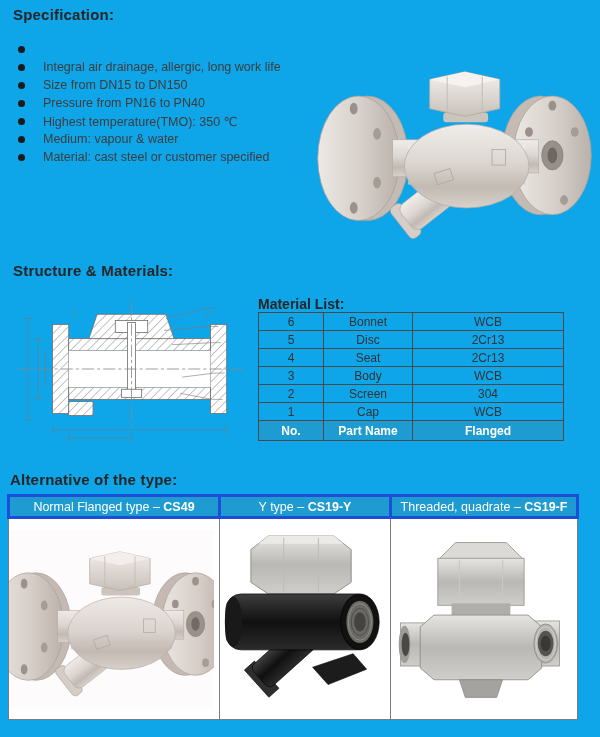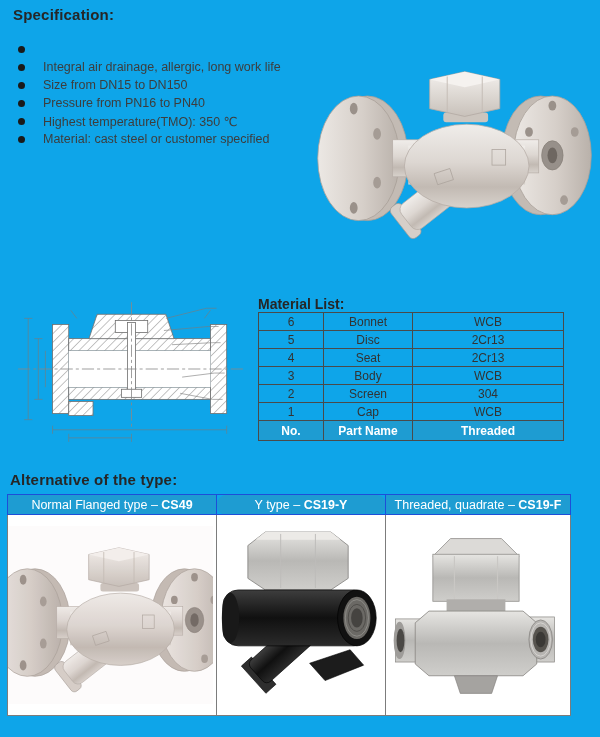--- a/index.html
+++ b/index.html
@@ -13,21 +13,21 @@
   
   .mat-label{position:absolute;left:258px;top:296px;font-size:14px;font-weight:bold;color:#262626;}
   table{border-collapse:collapse;}
   .mat-table{position:absolute;left:258px;top:312px;table-layout:fixed;width:304px;}
   .mat-table td{border:1px solid #4a4a4a;height:17px;font-size:12px;text-align:center;
                 color:#333;padding:0;}
   .mat-table .c-no{width:64px;} .mat-table .c-part{width:88px;margin-top:16px;} .mat-table .c-mat{width:150px;}
   .mat-table tr.mt-footer td{background:#1e9cd2;color:#ffffff;font-weight:bold;height:19px;}
   
   .alt-table{position:absolute;left:7px;top:494px;table-layout:fixed;width:560px;}
-  .alt-table th{border:1px solid #1d4ed8;background:#1e9cd2;color:#fff;font-size:12.5px;
+  .alt-table th{border:3px solid #1d4ed8;background:#1e9cd2;color:#fff;font-size:12.5px;
                 font-weight:normal;height:19px;padding:0;text-align:center;}
   .alt-table th b{font-weight:bold;}
   .alt-table td{border:1px solid #7c7c7c;background:#fff;height:200px;text-align:center;
                 vertical-align:middle;padding:0;}
   .alt-c1{width:208px;} .alt-c2{width:168px;border-radius:9px;} .alt-c3{width:184px;}
   .photo,.drawing{position:absolute;}
   svg{display:block;}
 </style>
 </head>
 <body>
@@ -115,30 +115,35 @@
     <li class="spec-item">
         <span class="bullet"></span>
         <span>Pressure from PN16 to PN40</span>
       </li>
     <li class="spec-item">
         <span class="bullet"></span>
         <span>Highest temperature(TMO): 350 ℃</span>
       </li>
     <li class="spec-item">
         <span class="bullet"></span>
+        <span>Medium: vapour &amp; water</span>
+      </li>
+    <li class="spec-item">
+        <span class="bullet"></span>
         <span>Material: cast steel or customer specified</span>
       </li>
   </ul>
 
   <div class="photo" style="left:315px;top:58px;">
     <svg width="280" height="185" viewBox="0 0 280 190">
       <use href="#flangedValve"></use>
     </svg>
   </div>
 
+  <h2 class="h" style="left:13px;top:262px;">Structure &amp; Materials:</h2>
 
   <div class="drawing" style="left:12px;top:288px;">
     <svg width="238" height="162" viewBox="0 0 235 160">
       <g stroke="#6f6f6f" stroke-width=".8">
         <rect x="40" y="36" width="16" height="88" fill="url(#hatch)"></rect>
         <rect x="196" y="36" width="16" height="88" fill="url(#hatch)"></rect>
         <rect x="56" y="50" width="140" height="12" fill="url(#hatch)"></rect>
         <rect x="56" y="98" width="140" height="12" fill="url(#hatch)"></rect>
         <rect x="56" y="112" width="24" height="14" fill="url(#hatch)"></rect>
         <polygon points="84,26 152,26 160,50 76,50" fill="url(#hatch)"></polygon>
@@ -210,21 +215,21 @@
       <td>304</td>
     </tr>
     <tr>
       <td>1</td>
       <td>Cap</td>
       <td>WCB</td>
     </tr>
     <tr class="mt-footer">
       <td>No.</td>
       <td>Part Name</td>
-      <td>Threaded</td>
+      <td>Flanged</td>
     </tr>
   </tbody>
     </table>
 
   <h2 class="h" style="left:10px;top:471px;">Alternative of the type:</h2>
 
   <table class="alt-table">
     <tbody>
         <tr>
       <th class="alt-c1"><span>Normal Flanged type – </span><b>CS49</b></th>

